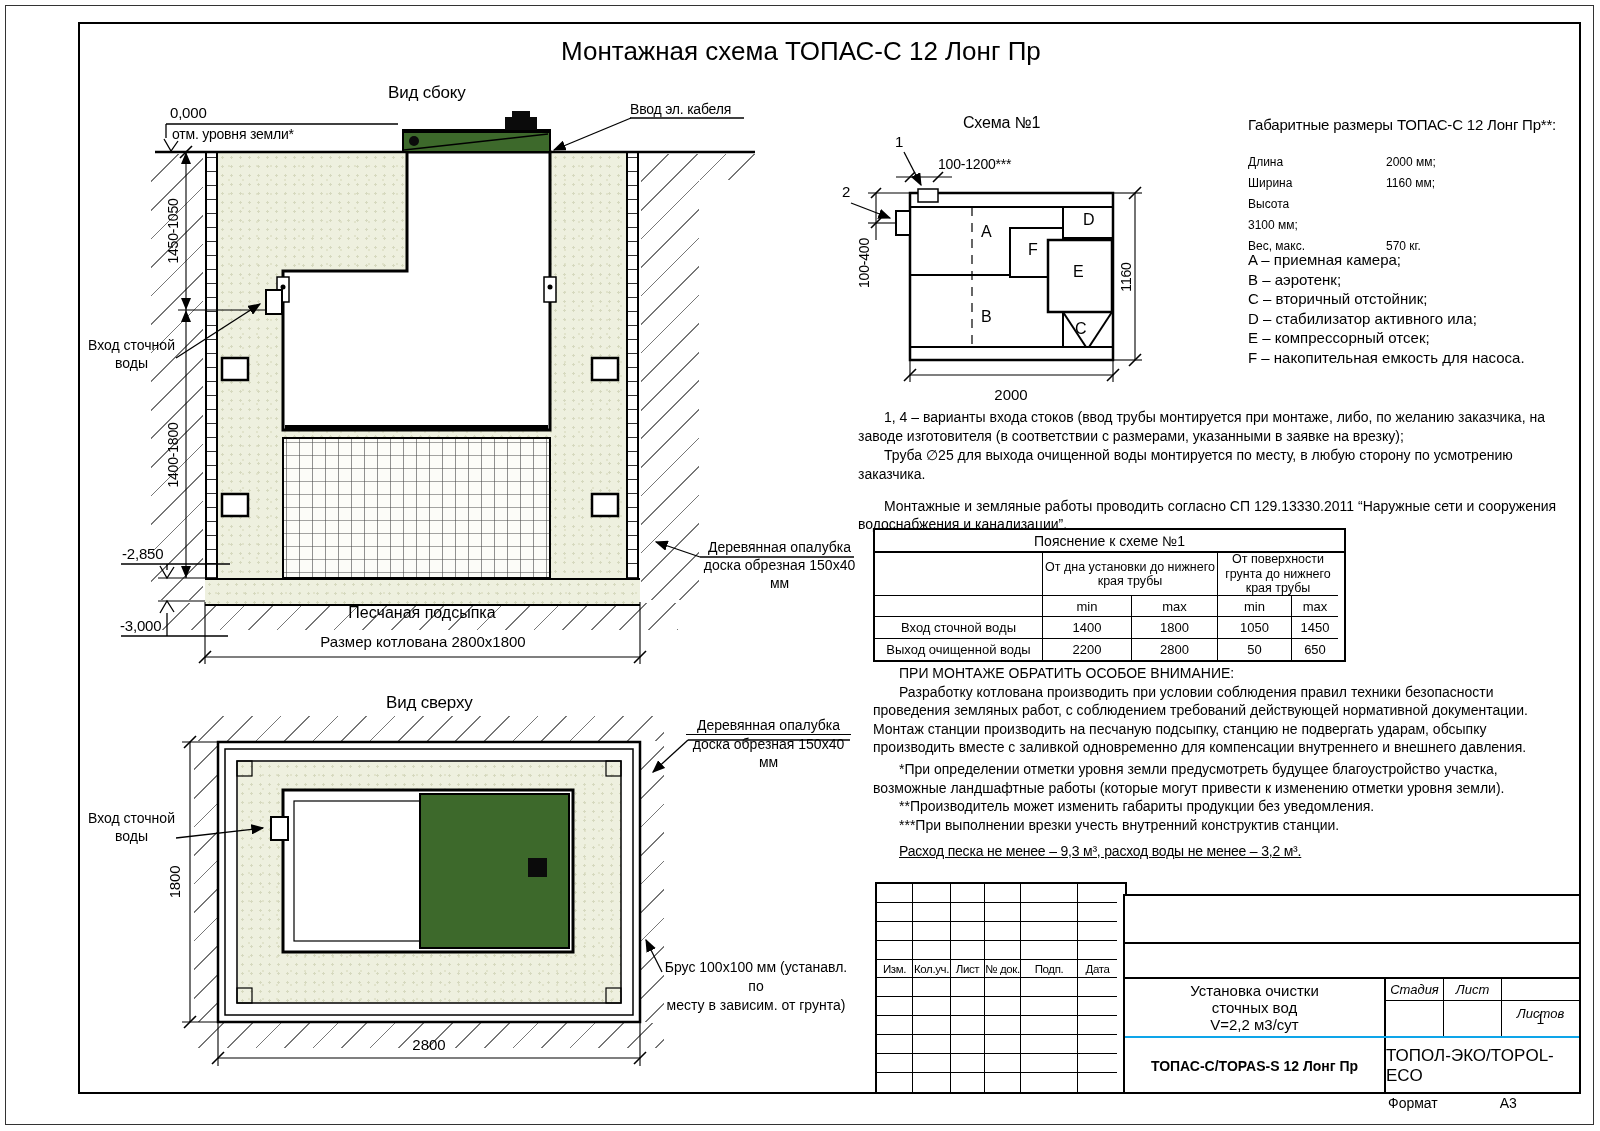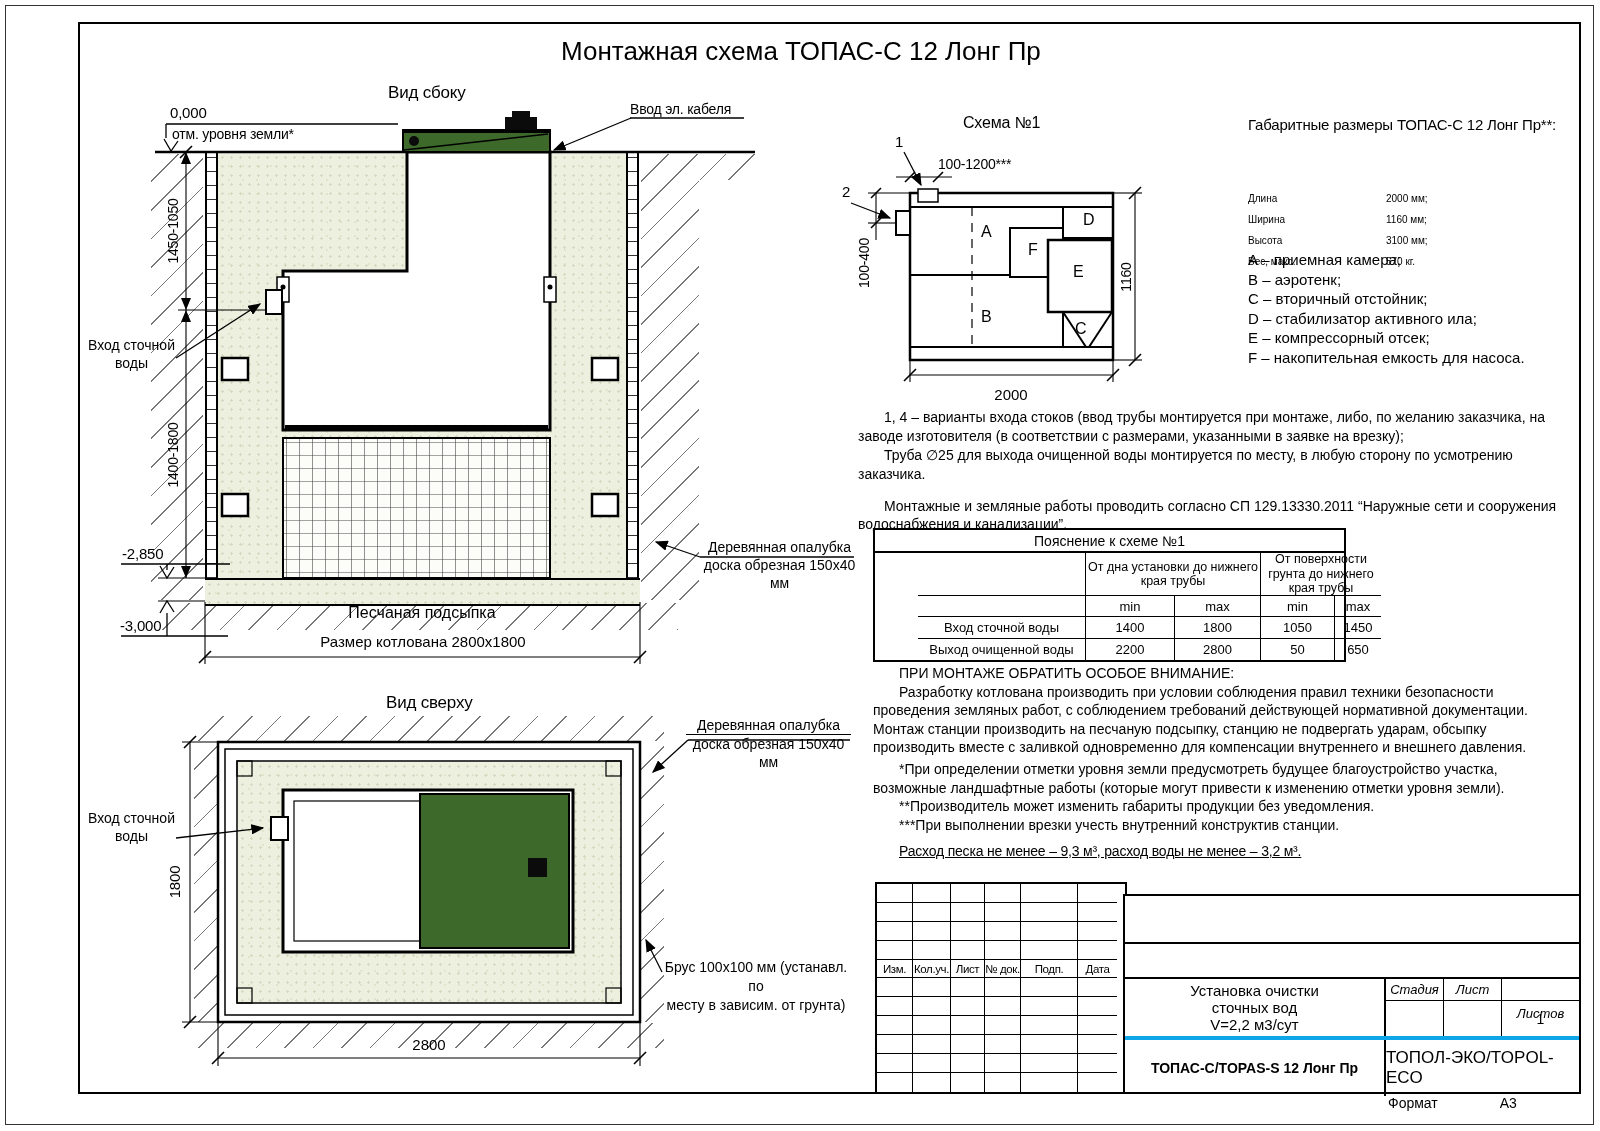--- a/index.html
+++ b/index.html
@@ -14,37 +14,37 @@
                          radial-gradient(#e1e3cb 1px, transparent 1.3px);
         background-size:9px 9px,14px 14px;background-position:0 0,4px 6px;}
   .hatch{background:repeating-linear-gradient(135deg, transparent 0 19px, #777 19px 20.2px);}
   .fw{background:#fff;border-left:2px solid #000;border-right:2px solid #000;
       background-image:repeating-linear-gradient(0deg,#333 0 1px, transparent 1px 14px);}
   .para{text-indent:26px;margin:0;}
   svg{position:absolute;left:0;top:0;}
   
   .xtable{position:absolute;left:873px;top:528px;width:469px;border:2.5px solid #000;background:#fff;}
   .xt-title{height:21px;border-bottom:2px solid #000;font-size:14px;display:flex;align-items:center;justify-content:center;}
-  .xt-grid{display:grid;grid-template-columns:168px 89px 86px 74px 46px;padding-left:43px;}
+  .xt-grid{display:grid;grid-template-columns:168px 89px 86px 74px 46px;}
   .xt-grid>div{border-right:1.5px solid #000;border-bottom:1.5px solid #000;
       display:flex;align-items:center;justify-content:center;font-size:13px;text-align:center;}
   .xt-grid>div:nth-child(3n of .hd){}
   .noR{border-right:none!important;}
   .noB{border-bottom:none!important;}
   
   .rev{position:absolute;left:875px;top:882px;width:248px;height:208px;border:2.5px solid #000;
        display:grid;grid-template-columns:36px 38px 34px 36px 57px 39px;
        grid-template-rows:19px 19px 19px 19px 18px 19px 19px 19px 19px 19px 19px 1fr;background:#fff;}
   .rev>div{border-right:1.5px solid #000;border-bottom:1.5px solid #000;
        display:flex;align-items:center;justify-content:center;font-size:11.5px;letter-spacing:-0.4px;}
   
   .tb{position:absolute;left:1123px;top:894px;width:454px;height:196px;border:2.5px solid #000;background:#fff;}
   .tb-row1{height:46px;border-bottom:2px solid #000;}
   .tb-row2{height:33px;border-bottom:2px solid #000;}
-  .tb-row3{height:57px;border-bottom:4px solid #0ea5e9;display:flex;}
+  .tb-row3{height:57px;border-bottom:2px solid #0ea5e9;display:flex;}
   .tb-row4{height:56px;display:flex;}
   .tb-left{width:259px;border-right:2px solid #000;display:flex;flex-direction:column;
            align-items:center;justify-content:center;font-size:15px;line-height:1.15;}
   .tb-right{flex:1;display:flex;flex-direction:column;}
   .slh{display:flex;height:21px;border-bottom:1.5px solid #000;font-style:italic;}
   .slh>div{border-right:1.5px solid #000;display:flex;align-items:center;justify-content:center;font-size:13px;flex:0 0 57px;}
   .slh>div:last-child{flex:1;border-right:none;margin-top:34px;}
   .slv{display:flex;flex:1;}
   .slv>div{border-right:1.5px solid #000;flex:0 0 57px;display:flex;align-items:center;justify-content:center;font-size:14px;}
   .slv>div:last-child{flex:1;border-right:none;}
@@ -276,30 +276,30 @@
   <div class="t rot" style="left:1126px;top:277px;font-size:14px;">1160</div>
   <div class="abs c" style="left:975px;top:356px;width:72px;font-size:15px;background:#fff;margin-top:30px;">2000</div>
   <div class="t" style="left:981px;top:223px;font-size:16px;">A</div>
   <div class="t" style="left:981px;top:308px;font-size:16px;">B</div>
   <div class="t" style="left:1075px;top:320px;font-size:16px;">C</div>
   <div class="t" style="left:1083px;top:211px;font-size:16px;">D</div>
   <div class="t" style="left:1073px;top:263px;font-size:16px;">E</div>
   <div class="t" style="left:1028px;top:241px;font-size:16px;">F</div>
 
   <div class="t" style="left:1248px;top:116px;font-size:15px;">Габаритные размеры ТОПАС-С 12 Лонг Пр**:</div>
-  <div class="abs" style="left:1248px;top:152px;font-size:10px;line-height:21px;margin-top:36px;">
+  <div class="abs" style="left:1248px;top:152px;font-size:12px;line-height:21px;">
     <div style="display:flex;">
         <div style="width:138px;">Длина</div>
         <div>2000 мм;</div>
       </div>
     <div style="display:flex;">
         <div style="width:138px;">Ширина</div>
         <div>1160 мм;</div>
       </div>
-    <div style="display:flex;">
+    <div style="display:flex;flex-direction:column;">
         <div style="width:138px;">Высота</div>
         <div>3100 мм;</div>
       </div>
     <div style="display:flex;">
         <div style="width:138px;">Вес, макс.</div>
         <div>570 кг.</div>
       </div>
   </div>
   <div class="abs" style="left:1248px;top:250px;font-size:15px;line-height:19.5px;">
     <div>A – приемная камера;</div>

